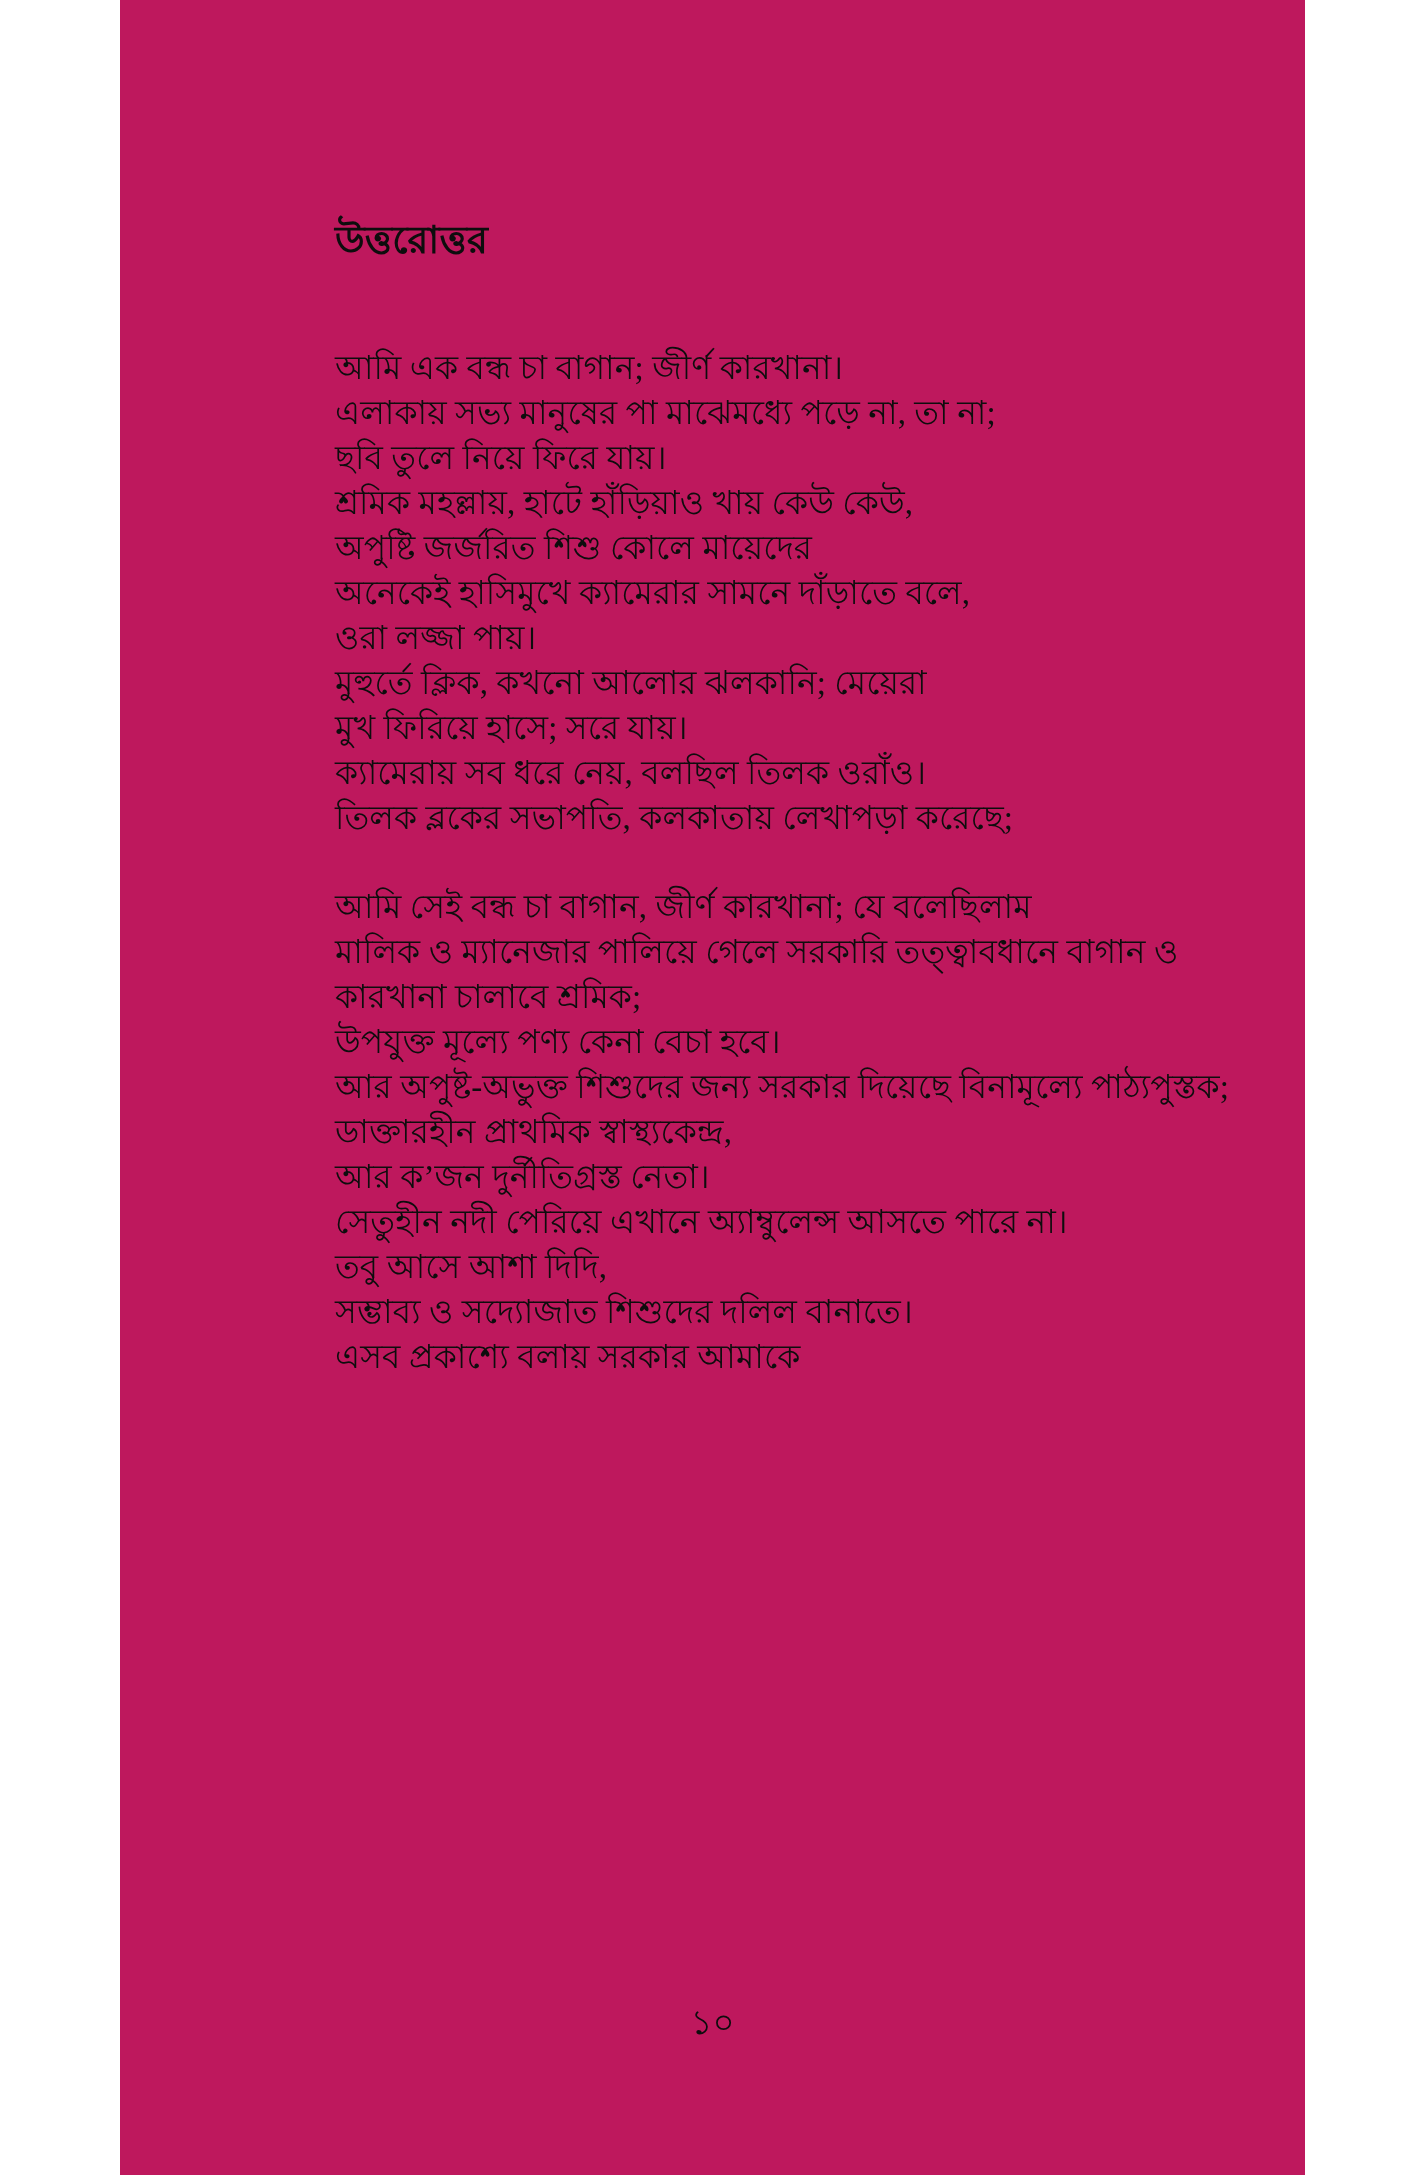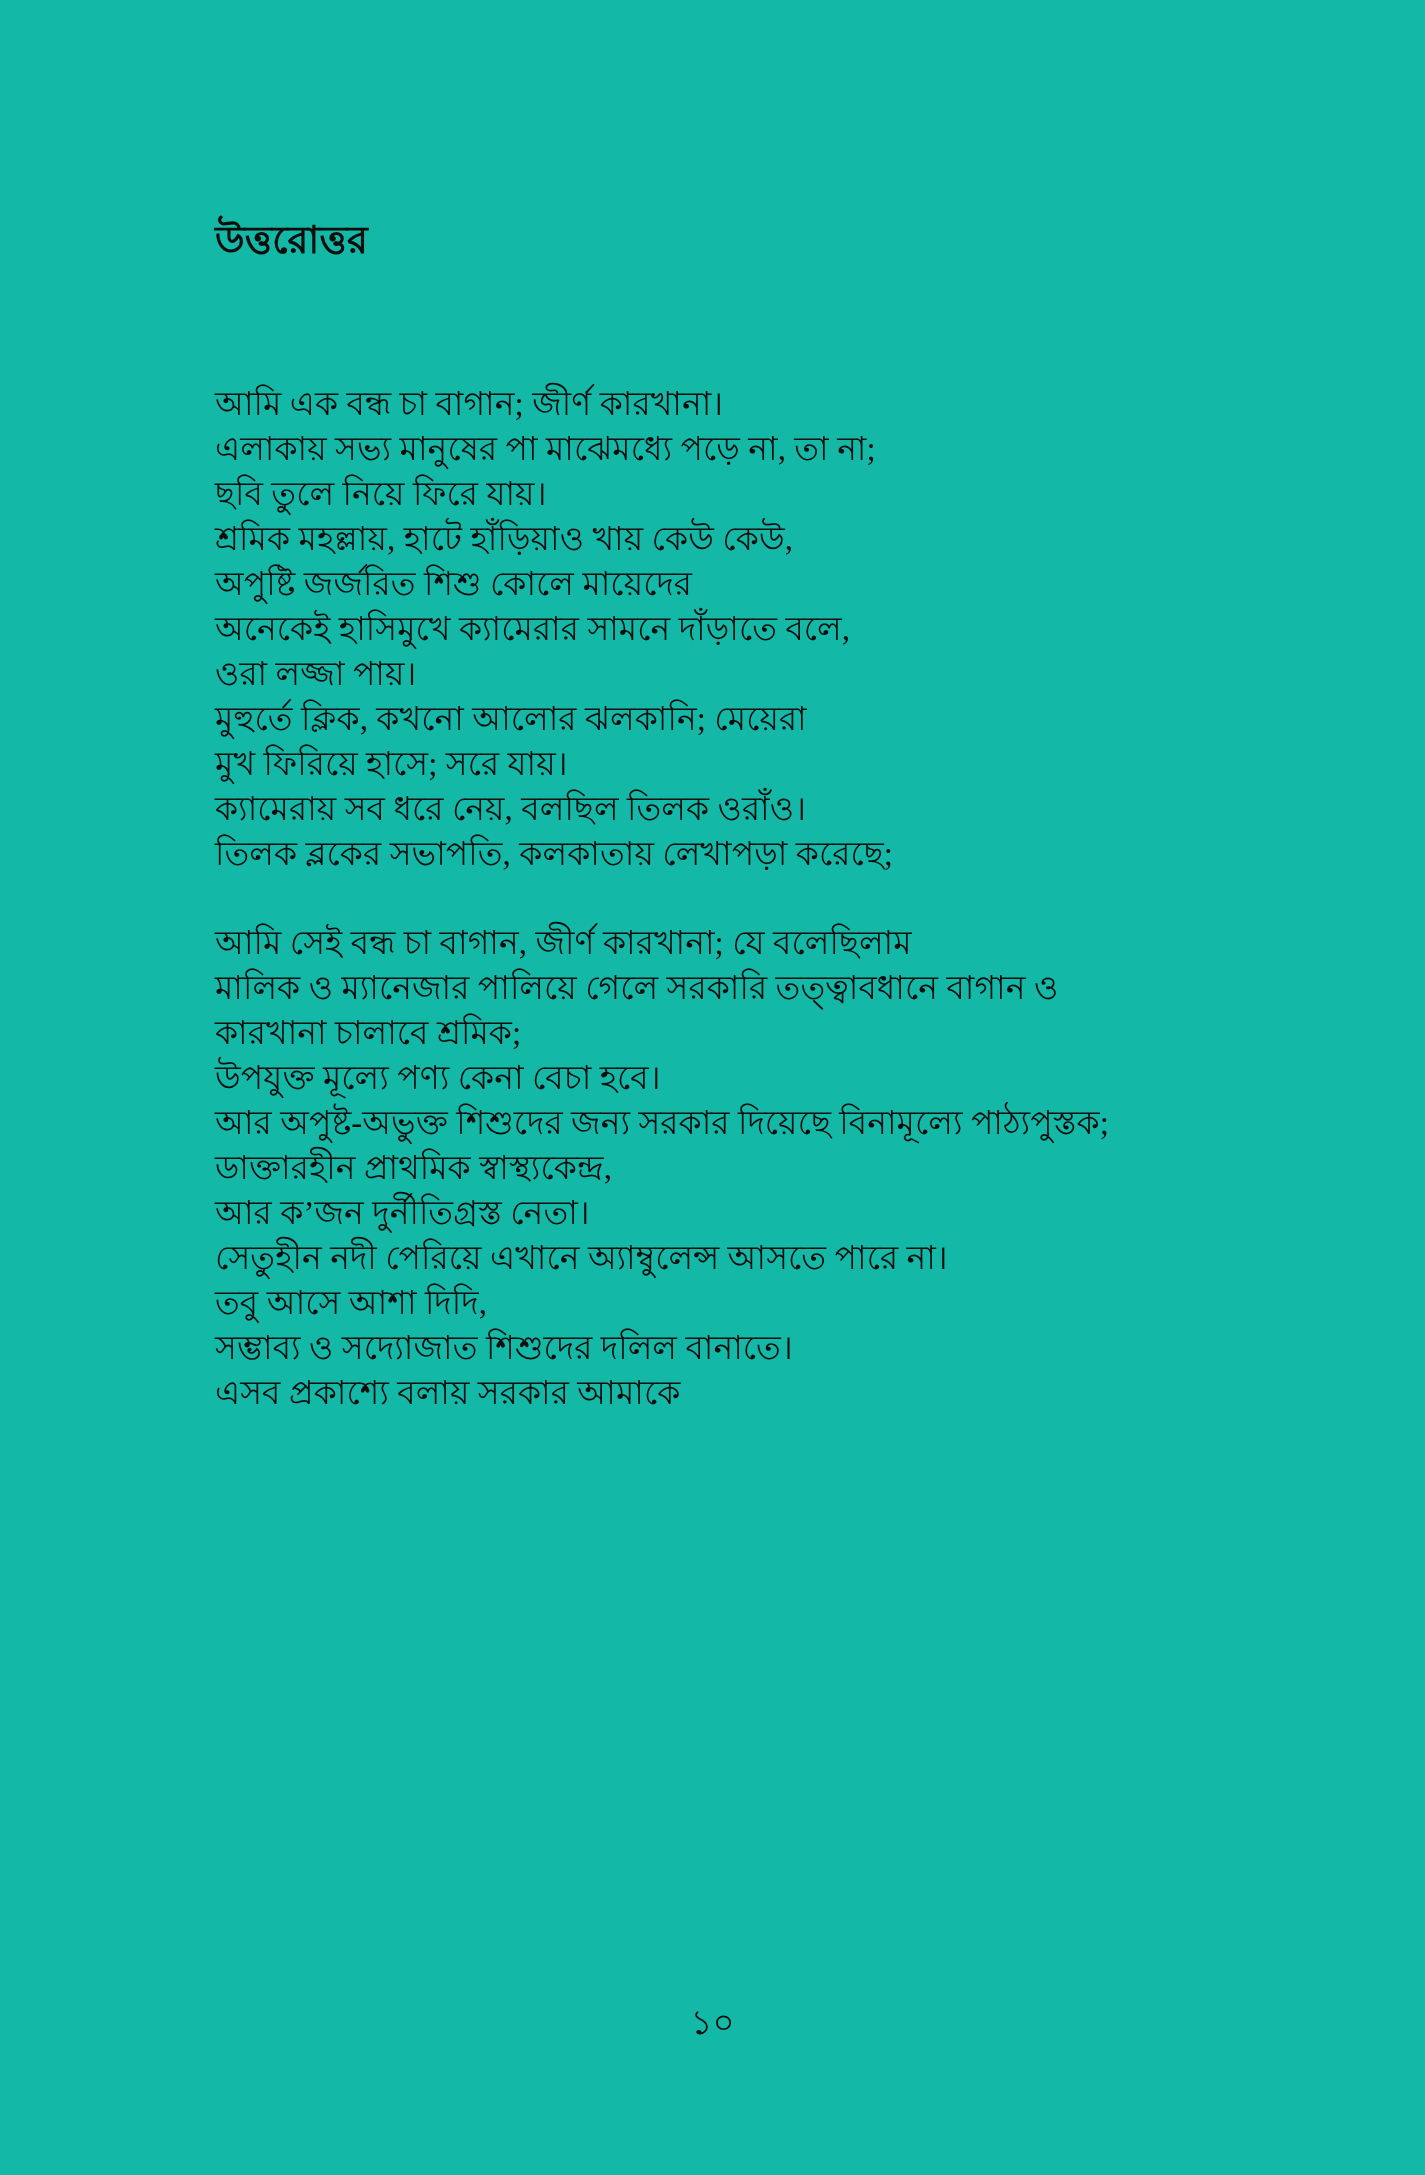--- a/index.html
+++ b/index.html
@@ -9,24 +9,24 @@
     background: #ffffff;
   }
 
   body {
     font-family: "Liberation Serif", "DejaVu Serif", serif;
     color: #111111;
   }
 
   .page {
     position: relative;
-    width: 1425px;
+    width: 1185px;
     height: 2175px;
     margin: 0 auto;
-    background: #14b8a6;
+    background: #be185d;
     box-sizing: border-box;
     overflow: hidden;
   }
 
   .page-body {
     position: absolute;
     left: 215px;
     top: 215px;
     right: 120px;
   }
@@ -41,21 +41,21 @@
     margin: 0 0 0 0;
     white-space: nowrap;
   }
 
   .stanza {
     margin: 0;
     padding: 0;
   }
 
   .stanza-first {
-    margin-top: 116px;
+    margin-top: 80px;
   }
 
   .stanza-second {
     margin-top: 44px;
   }
 
   .poem-line {
     font-family: "Liberation Serif", "DejaVu Serif", serif;
     font-size: 33px;
     line-height: 45px;

